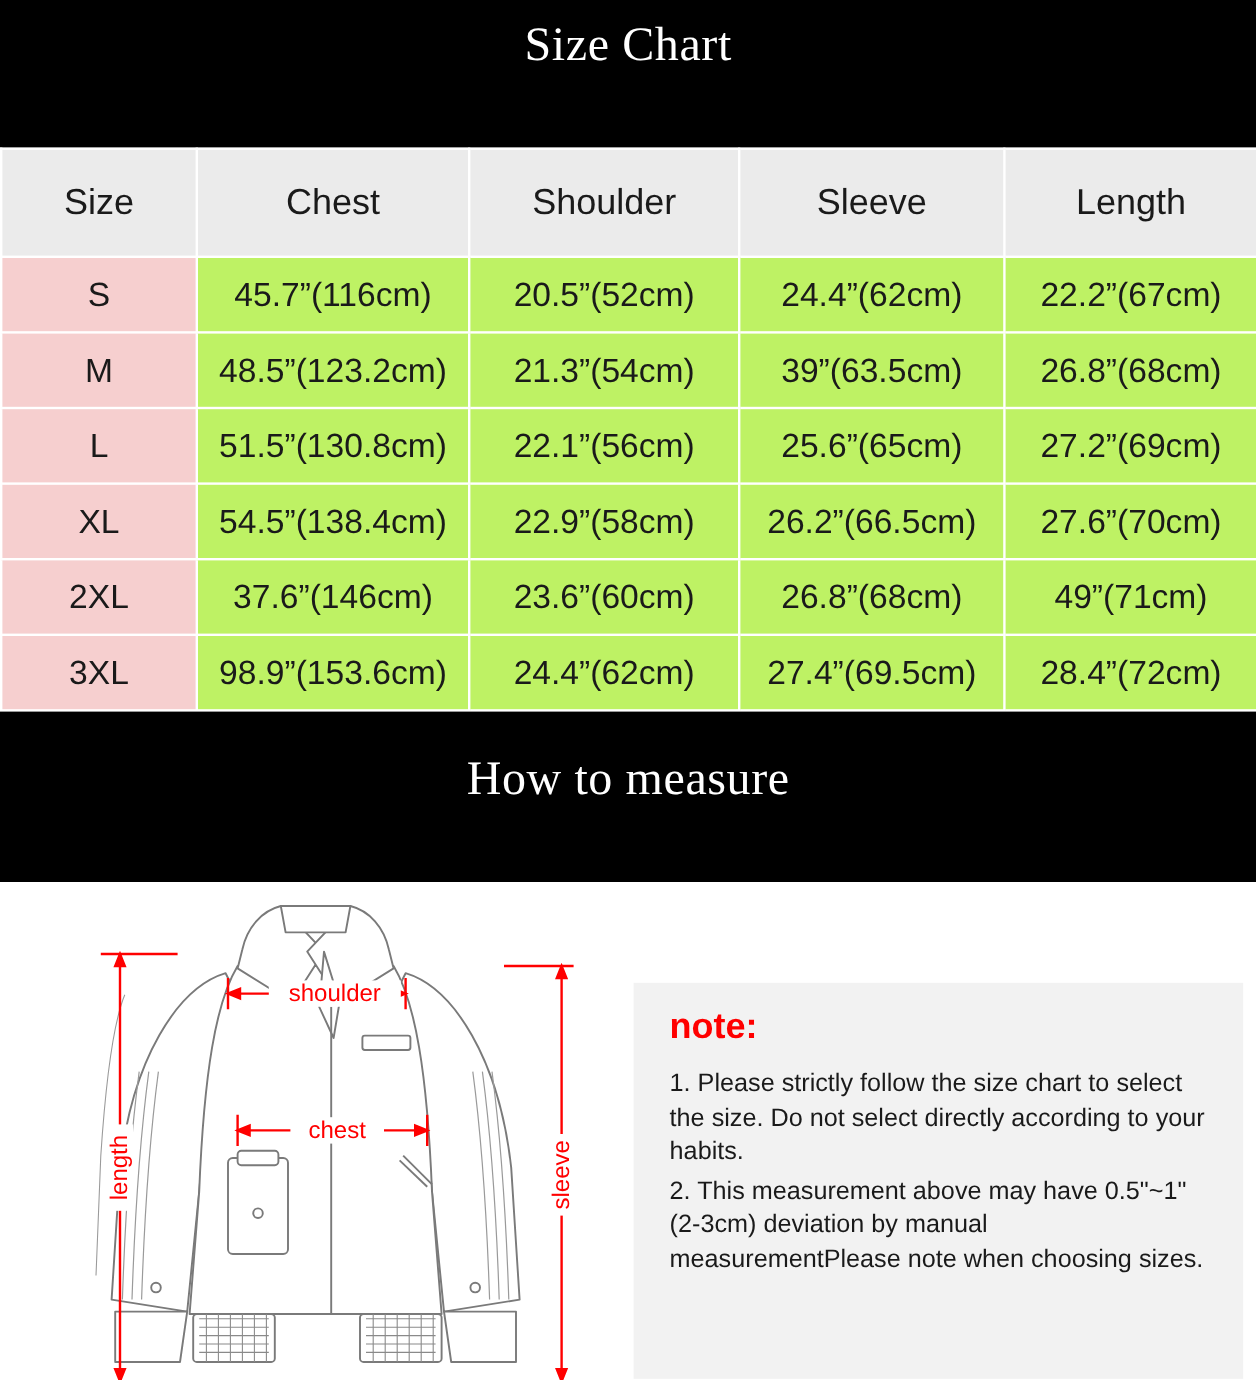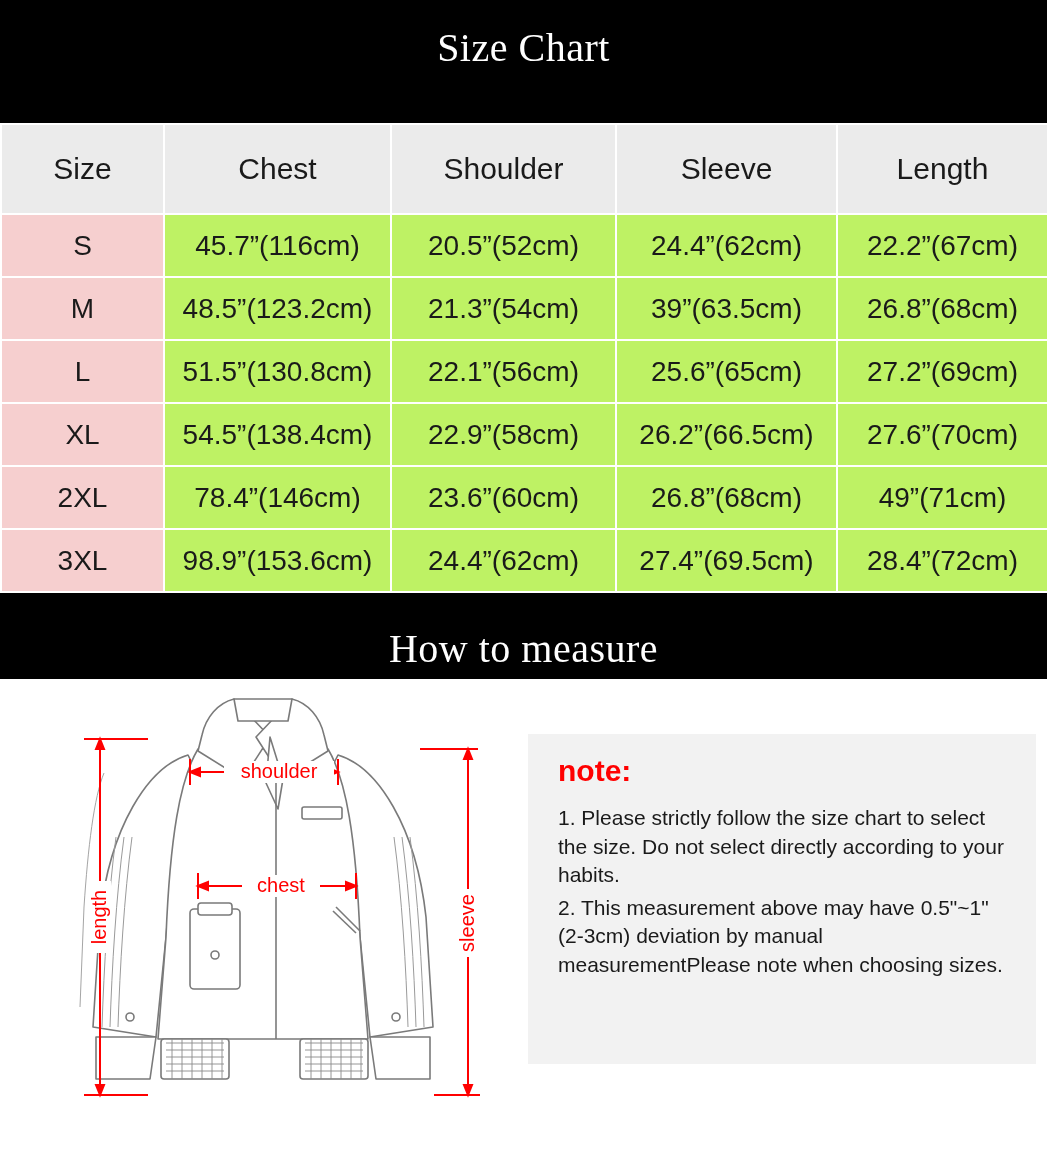--- a/index.html
+++ b/index.html
@@ -21,24 +21,24 @@
     background: #000000;
     color: #ffffff;
     text-align: center;
     font-family: "Liberation Serif", serif;
     font-size: 40px;
     line-height: 1;
     letter-spacing: 0.5px;
   }
   #size-chart-title-bar {
     height: 123px;
-    padding-top: 28px;
+    padding-top: 17px;
   }
   #how-to-measure-title-bar {
-    height: 86px;
+    height: 142px;
     padding-top: 36px;
   }
 
   
   table.size-table {
     width: 1047px;
     border-collapse: collapse;
     table-layout: fixed;
   }
   table.size-table col.c-size   { width: 163px; }
@@ -79,21 +79,21 @@
   .illustration {
     position: absolute;
     left: 38px;
     top: 8px;
     width: 470px;
     height: 430px;
   }
   .note-box {
     position: absolute;
     left: 528px;
-    top: 55px;
+    top: 84px;
     width: 508px;
     height: 330px;
     background: #f2f2f2;
     padding: 22px 22px 10px 30px;
   }
   .note-title {
     color: #ff0000;
     font-size: 30px;
     font-weight: bold;
     margin: 0 0 18px 0;
@@ -155,21 +155,21 @@
       </tr>
       <tr>
         <td class="size-cell">XL</td>
         <td>54.5”(138.4cm)</td>
         <td>22.9”(58cm)</td>
         <td>26.2”(66.5cm)</td>
         <td>27.6”(70cm)</td>
       </tr>
       <tr>
         <td class="size-cell">2XL</td>
-        <td>78.4”(146cm)</td>
+        <td>37.6”(146cm)</td>
         <td>23.6”(60cm)</td>
         <td>26.8”(68cm)</td>
         <td>49”(71cm)</td>
       </tr>
       <tr>
         <td class="size-cell">3XL</td>
         <td>98.9”(153.6cm)</td>
         <td>24.4”(62cm)</td>
         <td>27.4”(69.5cm)</td>
         <td>28.4”(72cm)</td>

